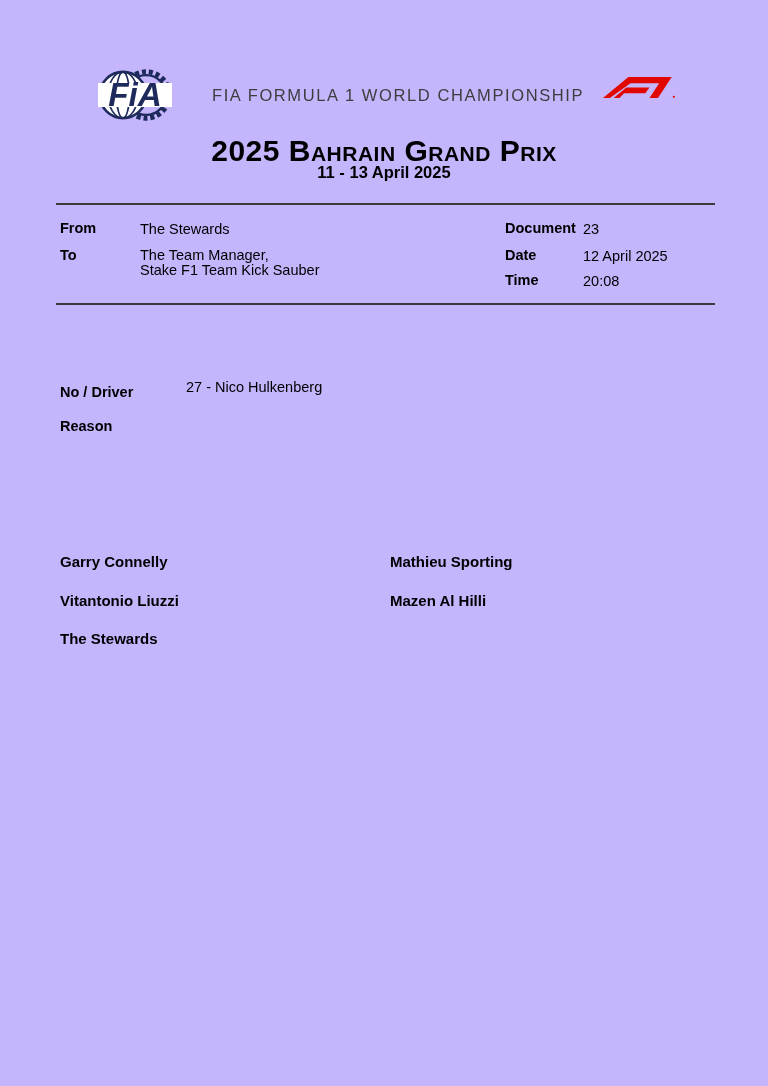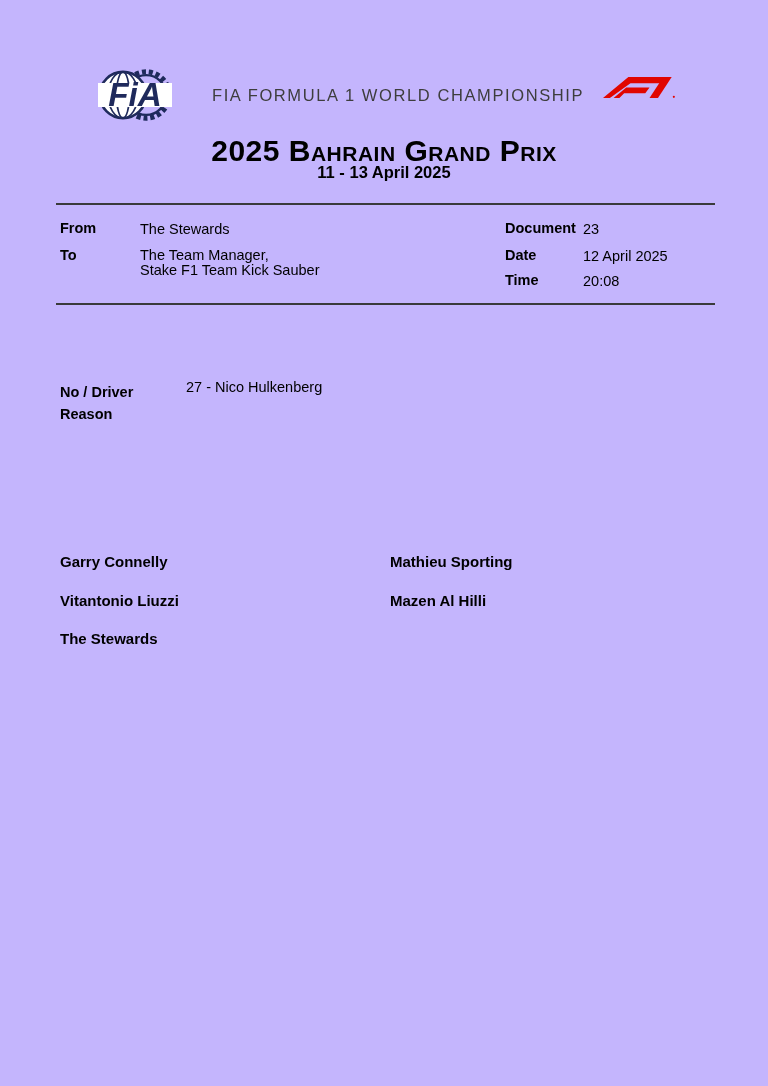--- a/index.html
+++ b/index.html
@@ -60,21 +60,21 @@
 
   
   .summons {
     position: absolute; left: 60px; top: 324px; width: 645px;
     font-size: 14.5px; line-height: 19px;
   }
   .field-label { position: absolute; left: 60px; font-size: 14.5px; font-weight: bold; white-space: nowrap; }
   .field-value { position: absolute; left: 152px; font-size: 14.5px; line-height: 19px; }
   .pos-nodriver-label { top: 378px; margin-top: 6px; }
   .pos-nodriver-value { top: 378px; margin-left: 34px; }
-  .pos-reason-label { top: 406px; text-align: center; }
+  .pos-reason-label { top: 418px; text-align: center; }
   .pos-reason-value { top: 406px; width: 545px; }
 
   
   .sig { position: absolute; font-size: 15px; font-weight: bold; white-space: nowrap; }
   .pos-sig-l1 { left: 60px;  top: 553px; }
   .pos-sig-r1 { left: 390px; top: 553px; }
   .pos-sig-l2 { left: 60px;  top: 592px; }
   .pos-sig-r2 { left: 390px; top: 592px; }
   .pos-sig-footer { left: 60px; top: 630px; }
 </style>

